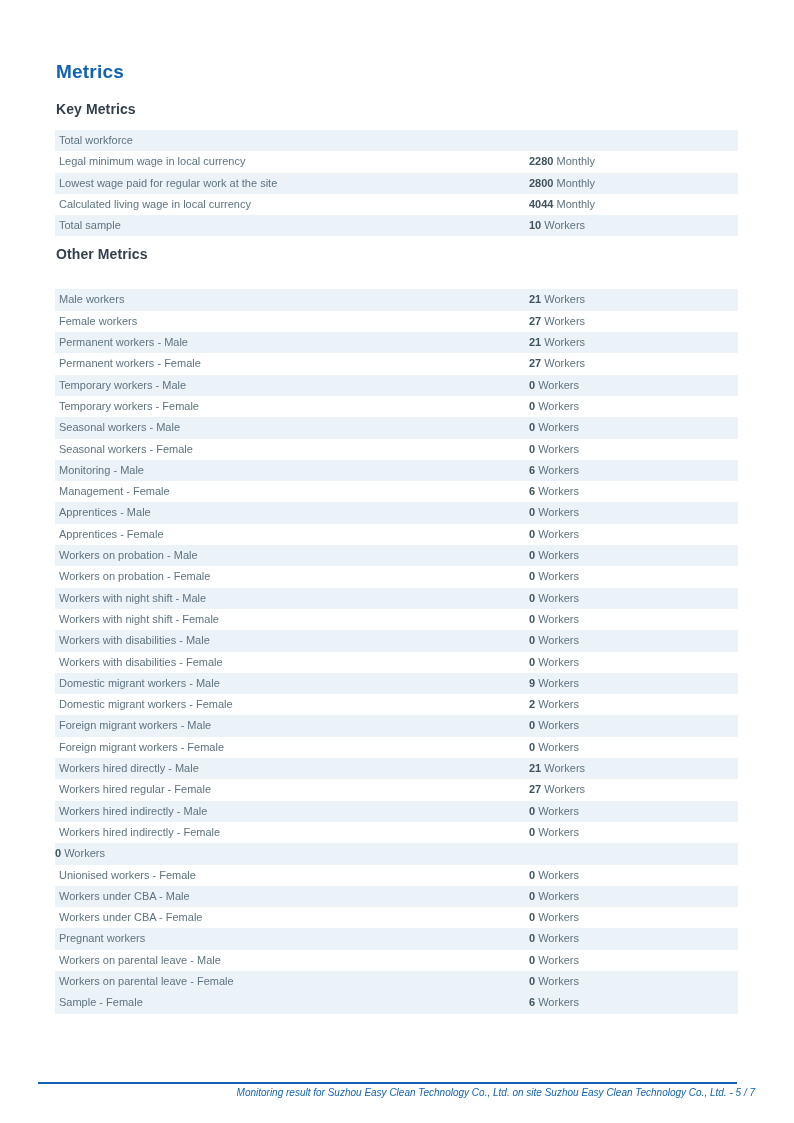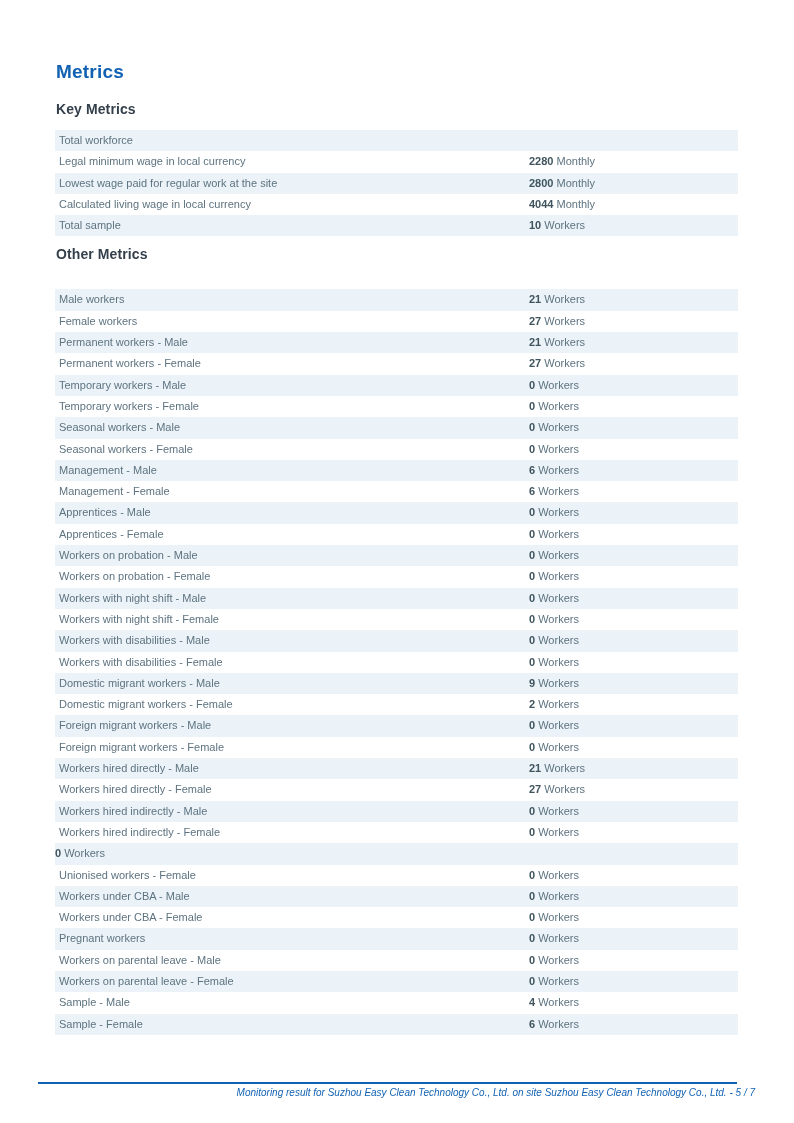--- a/index.html
+++ b/index.html
@@ -131,21 +131,21 @@
         </div>
         <div class="metric-row striped">
           <span class="metric-label">Seasonal workers - Male</span>
           <span class="metric-value"><span class="num">0</span> <span class="unit">Workers</span></span>
         </div>
         <div class="metric-row">
           <span class="metric-label">Seasonal workers - Female</span>
           <span class="metric-value"><span class="num">0</span> <span class="unit">Workers</span></span>
         </div>
         <div class="metric-row striped">
-          <span class="metric-label">Management - Male</span>
+          <span class="metric-label">Monitoring - Male</span>
           <span class="metric-value"><span class="num">6</span> <span class="unit">Workers</span></span>
         </div>
         <div class="metric-row">
           <span class="metric-label">Management - Female</span>
           <span class="metric-value"><span class="num">6</span> <span class="unit">Workers</span></span>
         </div>
         <div class="metric-row striped">
           <span class="metric-label">Apprentices - Male</span>
           <span class="metric-value"><span class="num">0</span> <span class="unit">Workers</span></span>
         </div>
@@ -191,21 +191,21 @@
         </div>
         <div class="metric-row">
           <span class="metric-label">Foreign migrant workers - Female</span>
           <span class="metric-value"><span class="num">0</span> <span class="unit">Workers</span></span>
         </div>
         <div class="metric-row striped">
           <span class="metric-label">Workers hired directly - Male</span>
           <span class="metric-value"><span class="num">21</span> <span class="unit">Workers</span></span>
         </div>
         <div class="metric-row">
-          <span class="metric-label">Workers hired directly - Female</span>
+          <span class="metric-label">Workers hired regular - Female</span>
           <span class="metric-value"><span class="num">27</span> <span class="unit">Workers</span></span>
         </div>
         <div class="metric-row striped">
           <span class="metric-label">Workers hired indirectly - Male</span>
           <span class="metric-value"><span class="num">0</span> <span class="unit">Workers</span></span>
         </div>
         <div class="metric-row">
           <span class="metric-label">Workers hired indirectly - Female</span>
           <span class="metric-value"><span class="num">0</span> <span class="unit">Workers</span></span>
         </div>
@@ -228,24 +228,20 @@
           <span class="metric-label">Pregnant workers</span>
           <span class="metric-value"><span class="num">0</span> <span class="unit">Workers</span></span>
         </div>
         <div class="metric-row">
           <span class="metric-label">Workers on parental leave - Male</span>
           <span class="metric-value"><span class="num">0</span> <span class="unit">Workers</span></span>
         </div>
         <div class="metric-row striped">
           <span class="metric-label">Workers on parental leave - Female</span>
           <span class="metric-value"><span class="num">0</span> <span class="unit">Workers</span></span>
-        </div>
-        <div class="metric-row">
-          <span class="metric-label">Sample - Male</span>
-          <span class="metric-value"><span class="num">4</span> <span class="unit">Workers</span></span>
         </div>
         <div class="metric-row striped">
           <span class="metric-label">Sample - Female</span>
           <span class="metric-value"><span class="num">6</span> <span class="unit">Workers</span></span>
         </div>
       </div>
   </div>
 
   <div class="footer-line"></div>
   <div class="footer-text">Monitoring result for Suzhou Easy Clean Technology Co., Ltd. on site Suzhou Easy Clean Technology Co., Ltd. - 5 / 7</div>

